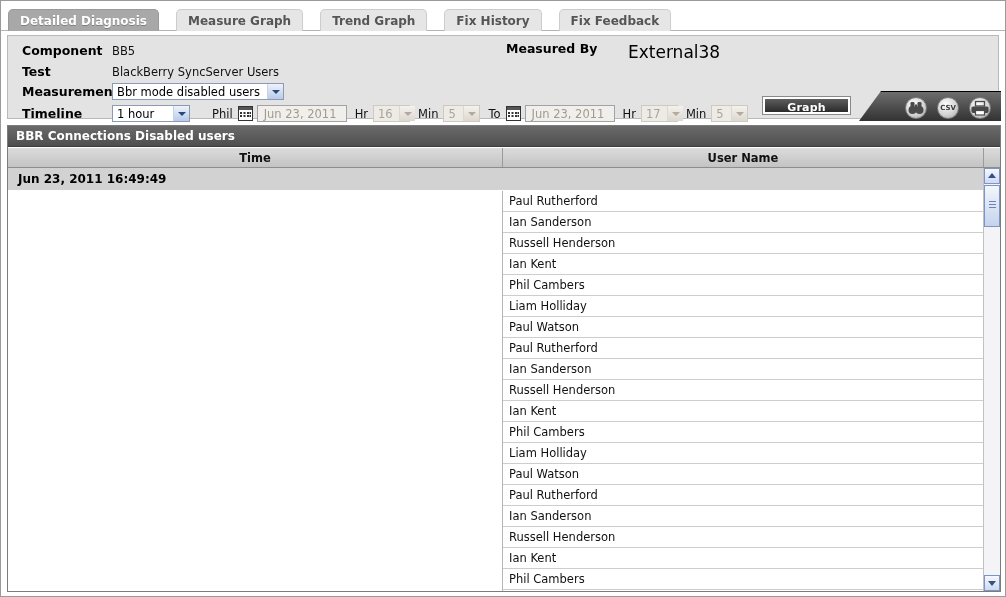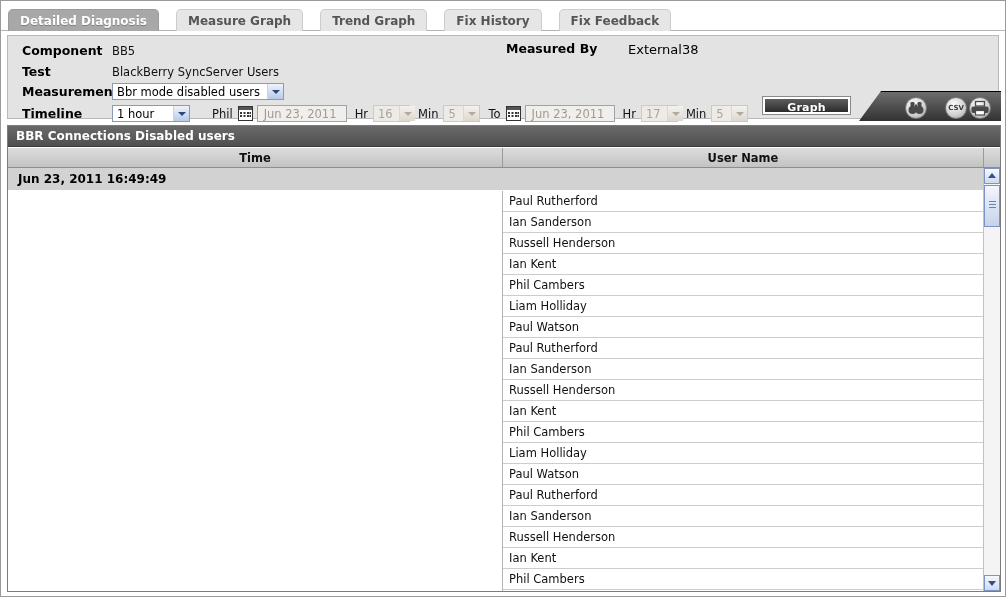--- a/index.html
+++ b/index.html
@@ -96,21 +96,21 @@
     left: 498px;
     top: 5px;
     font-weight: bold;
     font-size: 12.5px;
     white-space: nowrap;
   }
   .mb-value {
     position: absolute;
     left: 620px;
     top: 6px;
-    font-size: 13px;
+    font-size: 17px;
     white-space: nowrap;
   }
 
   
   .sel {
     display: inline-flex;
     align-items: center;
     height: 17px;
     background: #ffffff;
     border: 1px solid #8c9bb5;
@@ -209,21 +209,21 @@
   .iconbar .ic {
     position: absolute;
     top: 5px;
     width: 20px; height: 20px;
     border-radius: 50%;
     background: radial-gradient(circle at 40% 32%, #fdfdfd 0%, #d2d2d2 58%, #9d9d9d 100%);
     border: 1px solid #7d7d7d;
     cursor: pointer;
   }
   .ic-bino { left: 46px; }
-  .ic-csv  { left: 86px; }
+  .ic-csv  { left: 78px; }
   .ic-print{ left: 110px; }
   .ic svg { display:block; }
   .ic .csvtxt {
     display:block;
     text-align:center;
     font-size: 7px;
     font-weight: bold;
     line-height: 20px;
     color: #3b3b3b;
     font-family: "DejaVu Sans", "Liberation Sans", sans-serif;

